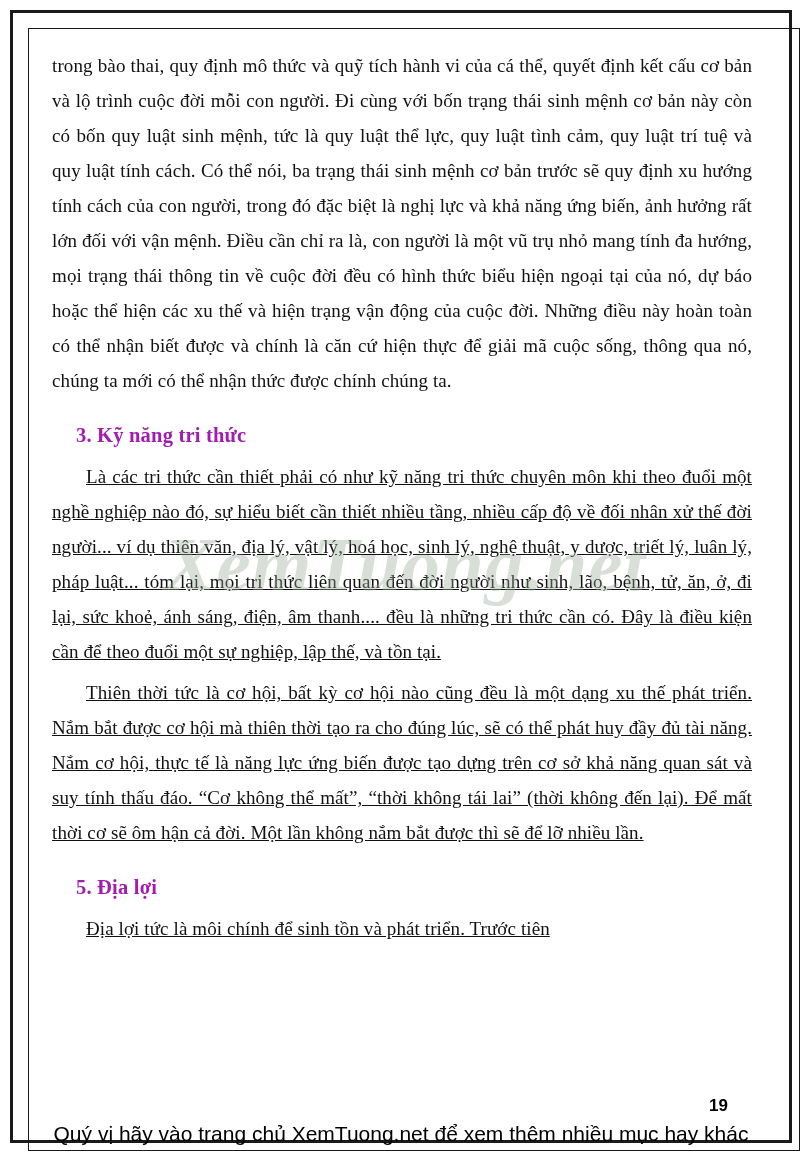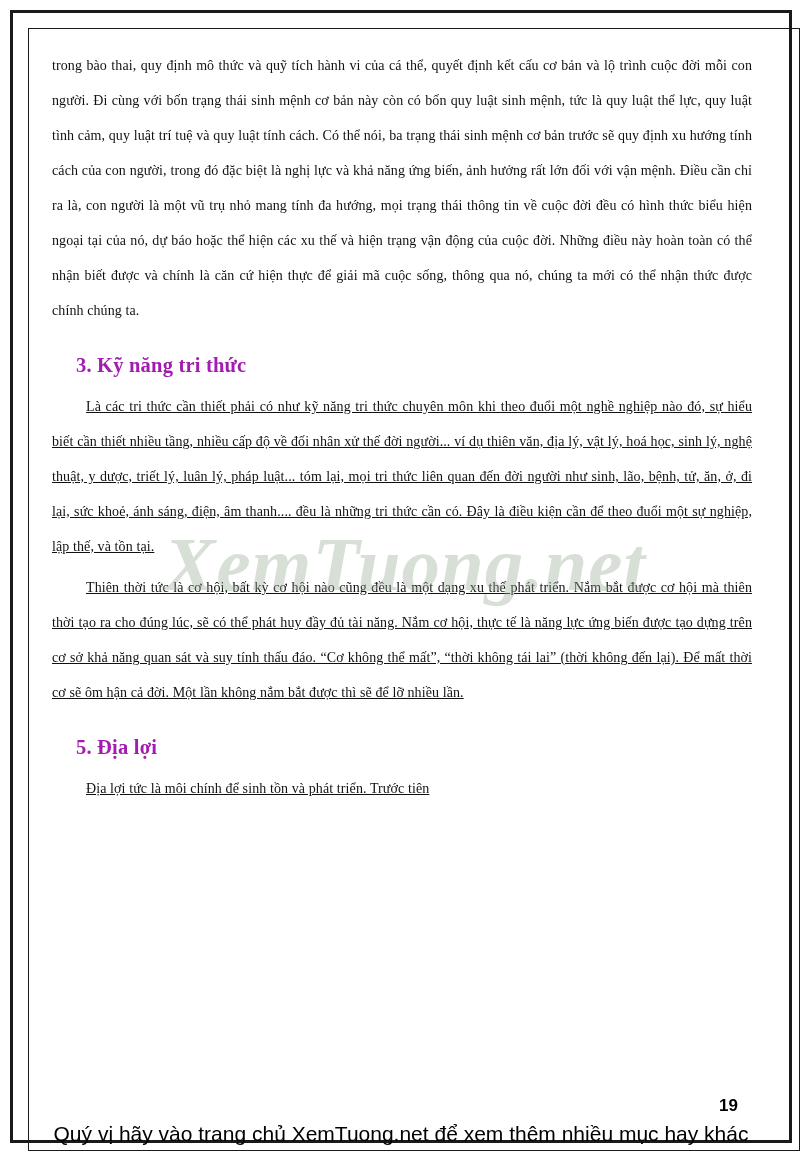--- a/index.html
+++ b/index.html
@@ -37,21 +37,21 @@
 
   #content {
     position: absolute;
     left: 52px;
     top: 48px;
     width: 700px;
     height: 1040px;
   }
 
   .para {
-    font-size: 14px;
+    font-size: 19px;
     line-height: 35px;
     color: #111;
     text-align: justify;
     margin: 0 0 6px 0;
     letter-spacing: 0.1px;
   }
   .para.indent {
     text-indent: 34px;
     text-decoration: underline;
   }
@@ -95,21 +95,21 @@
 
   
   #footer {
     position: absolute;
     left: 0;
     top: 1096px;
     width: 802px;
   }
   #page-number {
     position: absolute;
-    right: 64px;
+    right: 74px;
     top: 0px;
     font-family: "Liberation Sans", sans-serif;
     font-size: 17px;
     font-weight: bold;
     color: #000;
   }
   #footer-note {
     position: absolute;
     left: 0;
     top: 26px;

